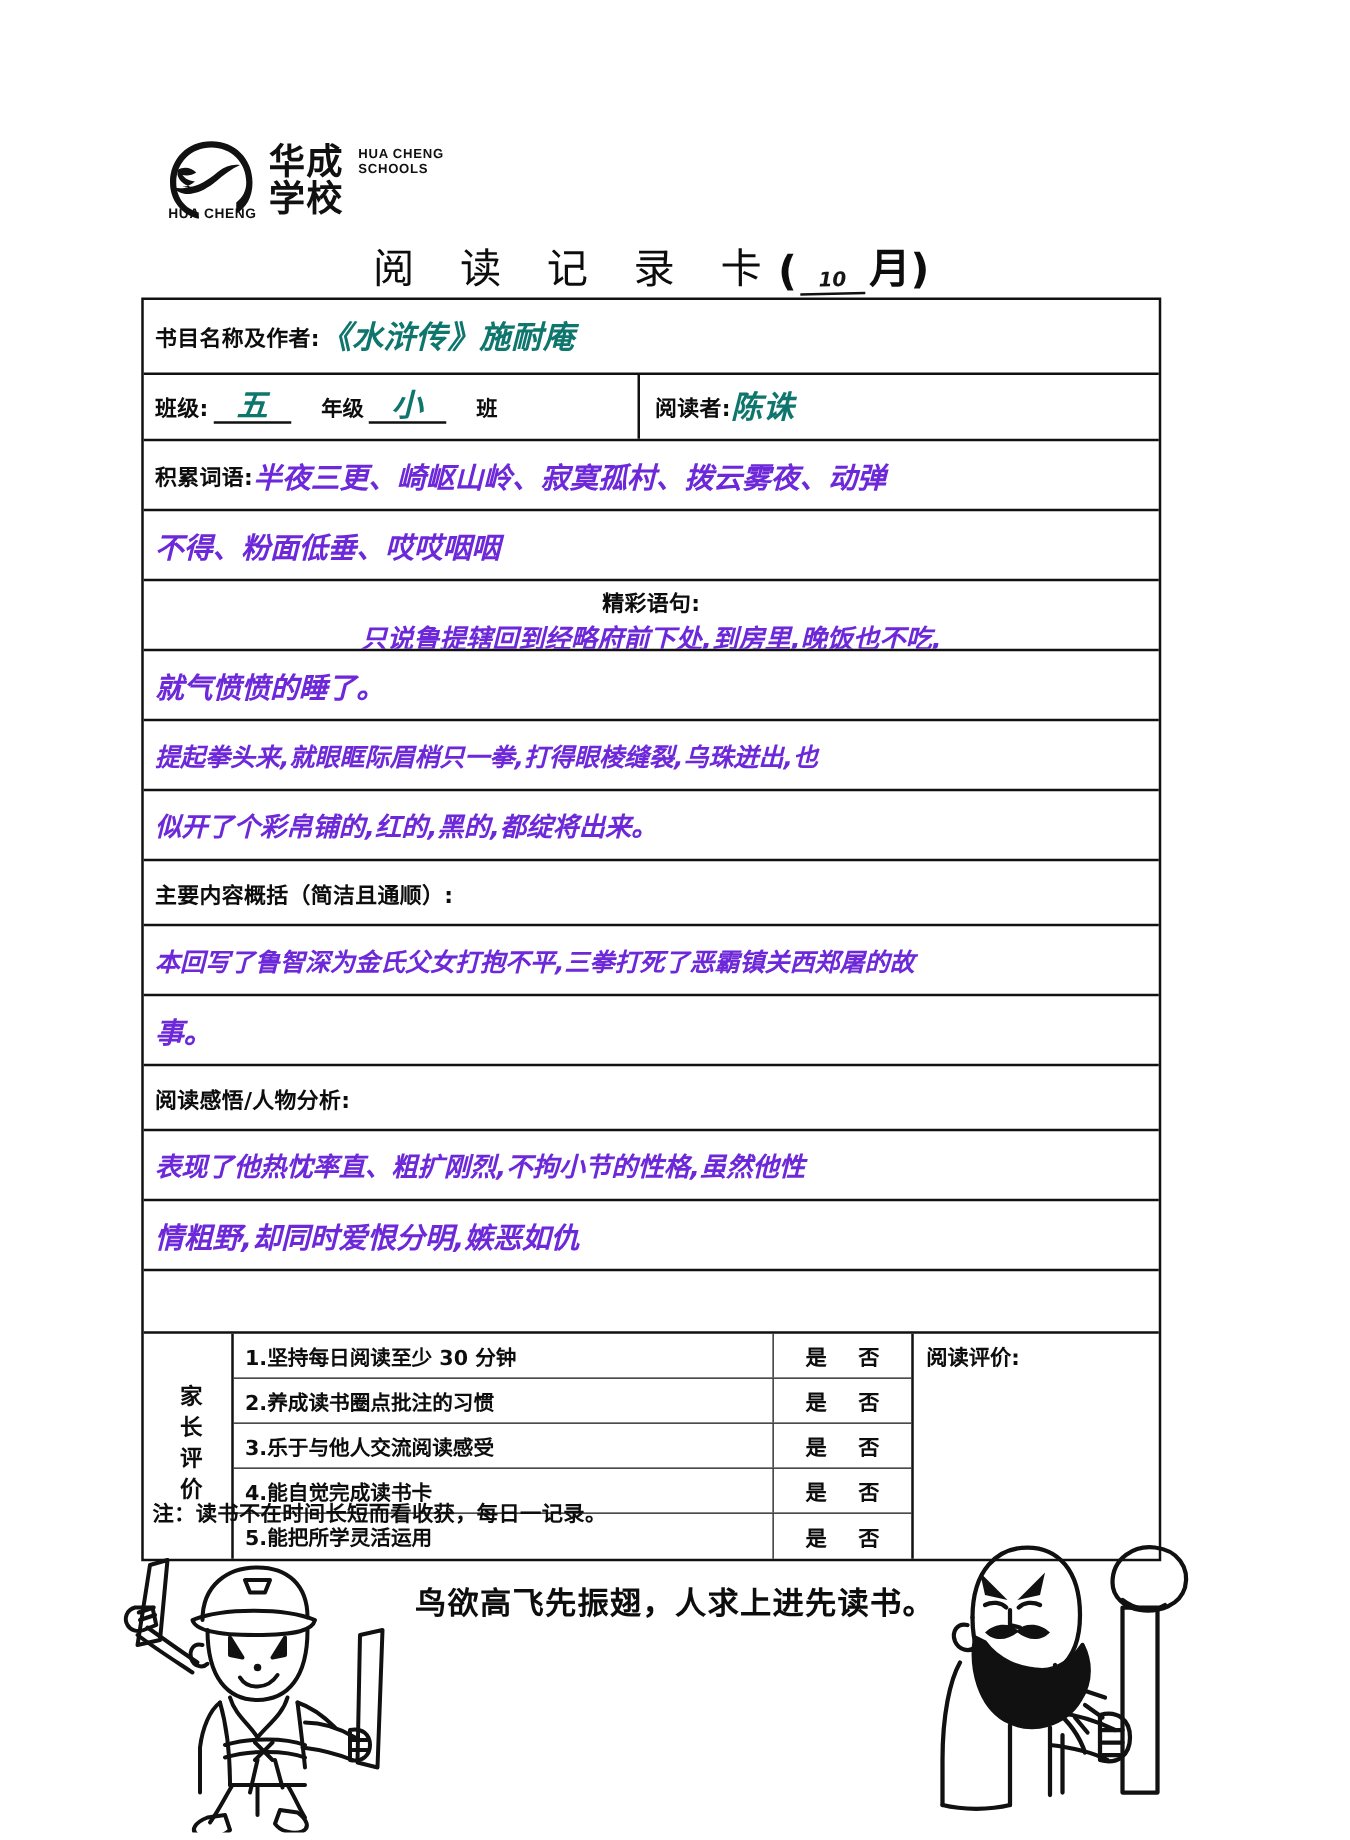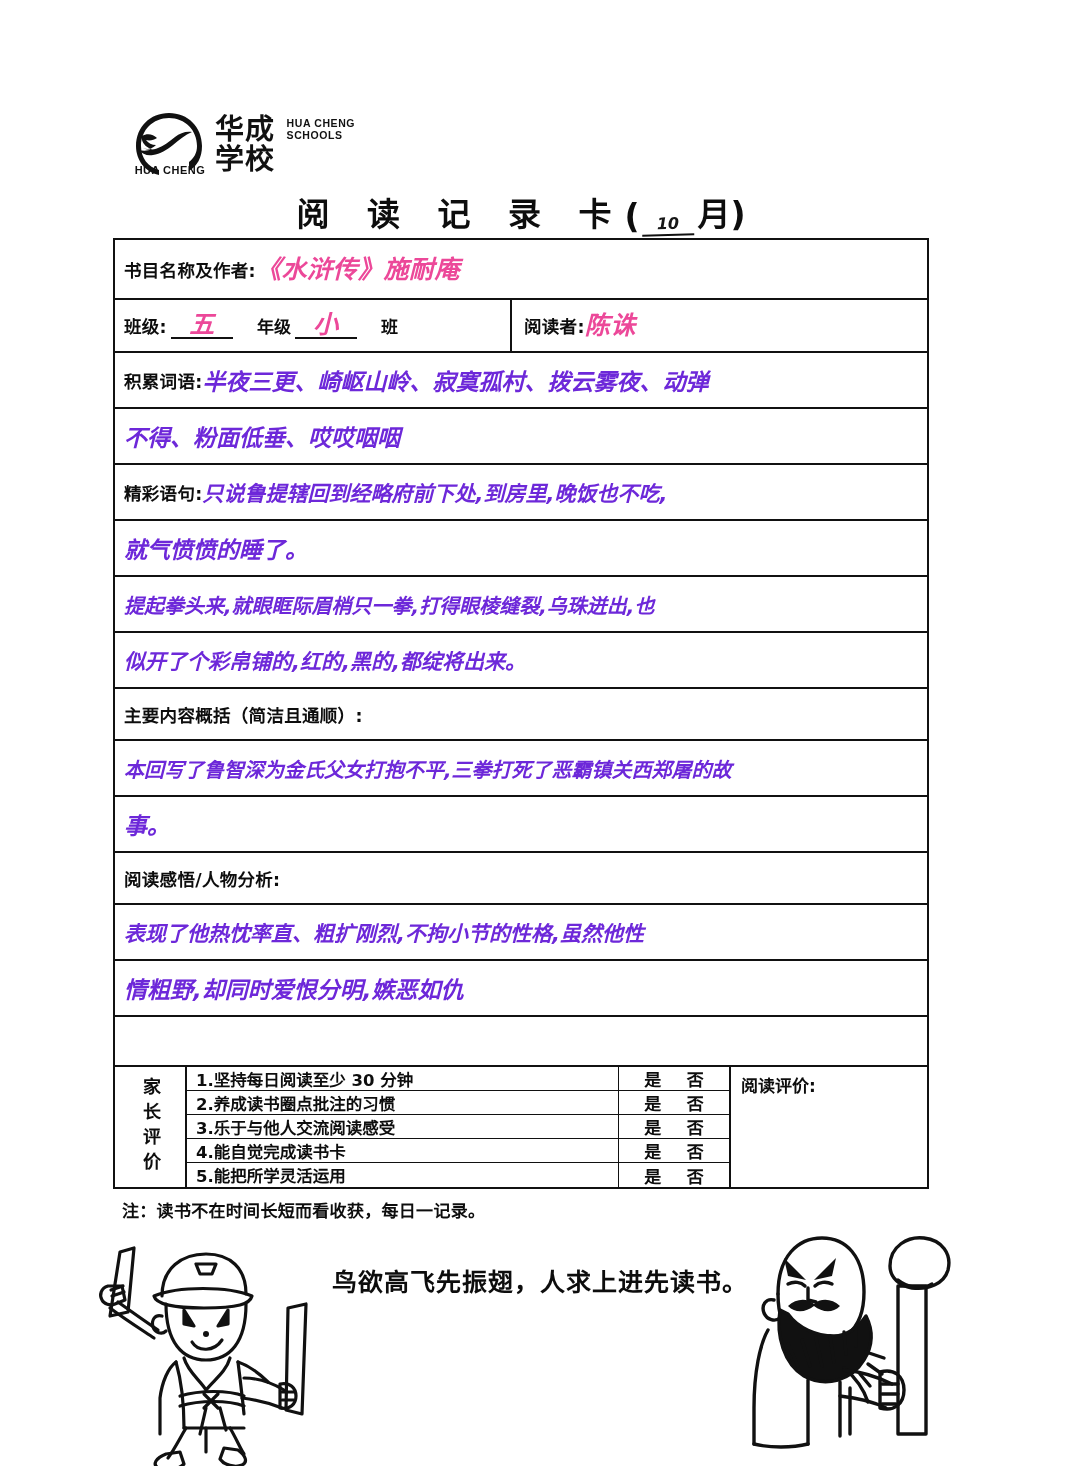--- a/index.html
+++ b/index.html
@@ -63,21 +63,21 @@
     top: 186px;
     width: 816px;
     height: 50px;
     display: flex;
     align-items: flex-end;
     justify-content: center;
   }
   #title-text {
     font-family: "DejaVu Sans", sans-serif;
     font-size: 33px;
-    font-weight: 700;
+    font-weight: 400;
     letter-spacing: 13px;
     white-space: nowrap;
   }
   #title-paren-open, #title-paren-close {
     font-family: "DejaVu Sans", sans-serif;
     font-size: 33px;
     font-weight: 700;
     white-space: nowrap;
   }
   #title-month {
@@ -134,21 +134,21 @@
     font-weight: 600;
     white-space: nowrap;
     margin-left: 20px;
   }
   .hw {
     font-family: "DejaVu Sans", sans-serif;
     font-size: 25px;
     font-weight: 600;
     font-style: italic;
     letter-spacing: 0.5px;
-    color: #ec4899;
+    color: #0f766e;
     white-space: nowrap;
     line-height: 1;
   }
   .hw-sm {
     font-family: "DejaVu Sans", sans-serif;
     font-size: 23px;
     font-weight: 600;
     font-style: italic;
     color: #6d28d9;
     white-space: nowrap;
@@ -199,21 +199,21 @@
     letter-spacing: 7px;
     line-height: 1;
   }
   #parent-items-col {
     flex: 1 1 auto;
     box-sizing: border-box;
     border-right: 2px solid #111;
   }
   .pitem-row {
     display: flex;
-    height: 24px;
+    height: 36px;
     border-bottom: 1.6px solid #111;
     box-sizing: border-box;
   }
   .pitem-row:last-child { border-bottom: none; }
   .pitem-text {
     flex: 1 1 auto;
     box-sizing: border-box;
     padding: 0 0 0 9px;
     display: flex;
     align-items: center;
@@ -336,21 +336,21 @@
     </div>
   </div>
 
   <div class="frow r-text">
     <div class="fcell" style="width:100%;">
       <span class="hw-sm">不得、粉面低垂、哎哎咽咽</span>
     </div>
   </div>
 
   <div class="frow r-text">
-    <div class="fcell" style="width:100%;">
+    <div class="fcell" style="width:100%;flex-direction:column;">
       <span class="label">精彩语句:</span>
       <span class="hw-sm" style="font-size:21px;">只说鲁提辖回到经略府前下处,到房里,晚饭也不吃,</span>
     </div>
   </div>
 
   <div class="frow r-text">
     <div class="fcell" style="width:100%;">
       <span class="hw-sm">就气愤愤的睡了。</span>
     </div>
   </div>

